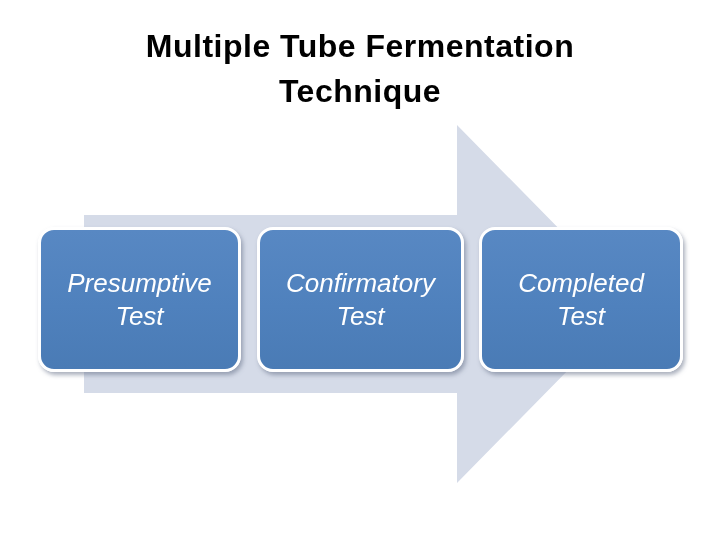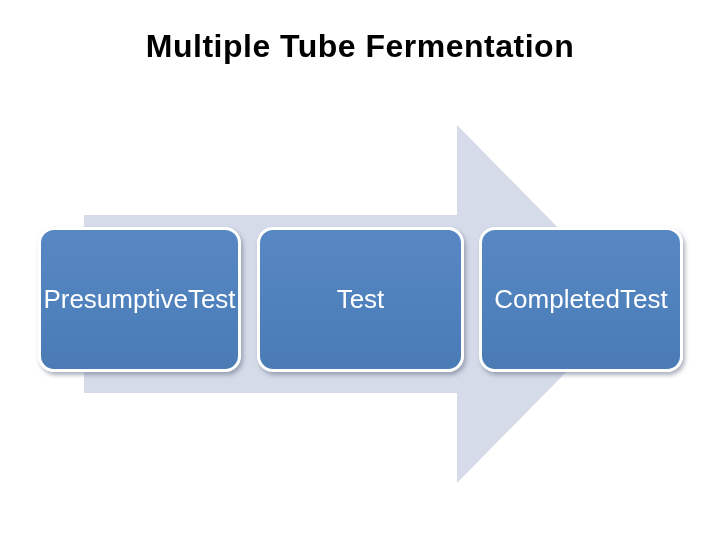--- a/index.html
+++ b/index.html
@@ -51,54 +51,57 @@
     height: 145px;
     box-sizing: border-box;
     border: 3px solid var(--step_border, #FFFFFF);
     border-radius: 16px;
     background: linear-gradient(180deg,
                 var(--step_fill_top, #5888C3) 0%,
                 var(--step_fill, #4F81BD) 55%,
                 var(--step_fill_bottom, #4A7BB5) 100%);
     box-shadow: 2px 3px 4px rgba(100, 112, 135, 0.55);
     display: flex;
-    flex-direction: row;
+    flex-direction: column;
     align-items: center;
     justify-content: center;
     color: var(--step_text, #FFFFFF);
     font-size: 26px;
     line-height: 33px;
     text-align: center;
+    font-style: italic;
   }
   .step-1 { left: 38px;  width: 203px; }
   .step-2 { left: 257px; width: 207px; }
   .step-3 { left: 479px; width: 204px; }
   .step .step-line { display: block; }
 </style>
 </head>
 <body>
 
 <div class="slide">
 
   <h1 class="title">
     <span class="title-line">Multiple Tube Fermentation</span>
+    <span class="title-line">Technique</span>
   </h1>
 
   <div class="diagram">
 
     <svg class="arrow-svg" viewBox="0 0 720 540" aria-hidden="true">
       <polygon points="84,215 457,215 457,125 633,304 457,483 457,393 84,393"></polygon>
     </svg>
 
     <div class="step step-1">
       <span class="step-line">Presumptive</span>
       <span class="step-line">Test</span>
     </div>
 
     <div class="step step-2">
+      <span class="step-line">Confirmatory</span>
       <span class="step-line">Test</span>
     </div>
 
     <div class="step step-3">
       <span class="step-line">Completed</span>
       <span class="step-line">Test</span>
     </div>
 
   </div>
 </div>

